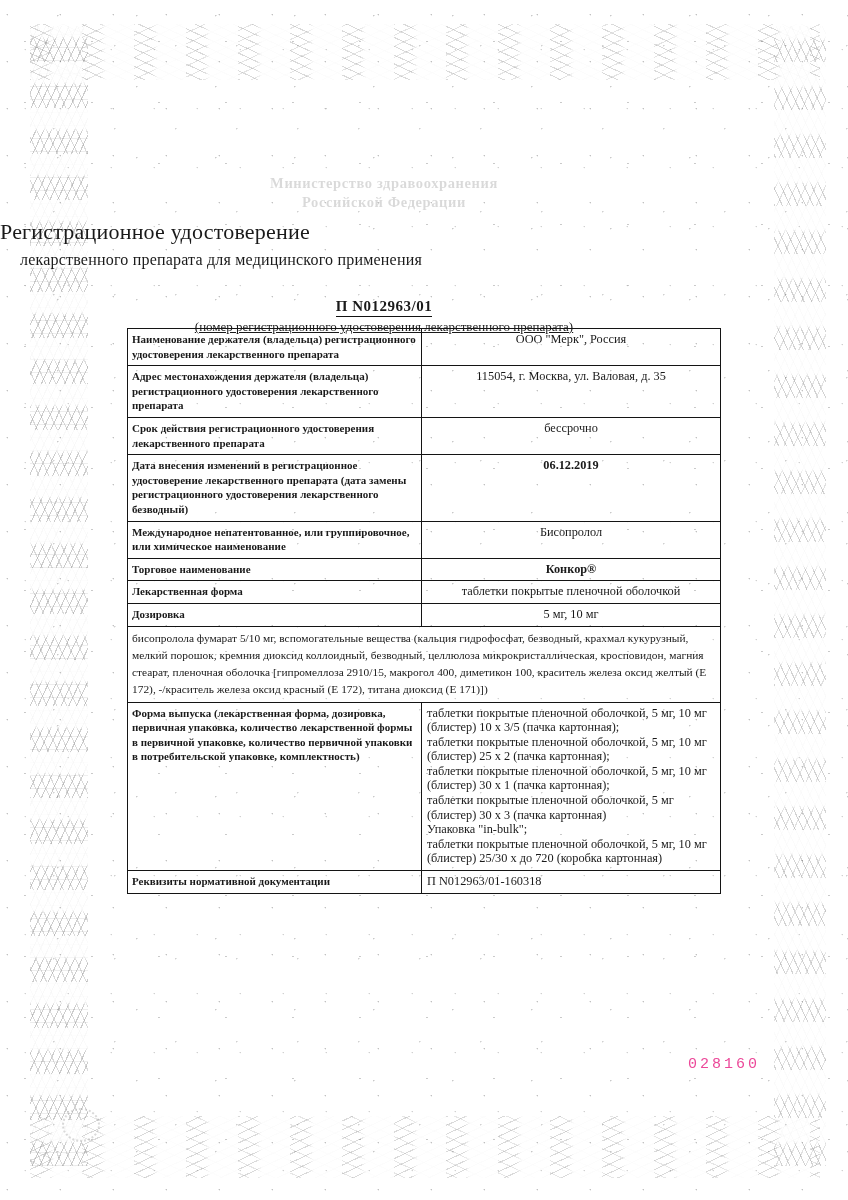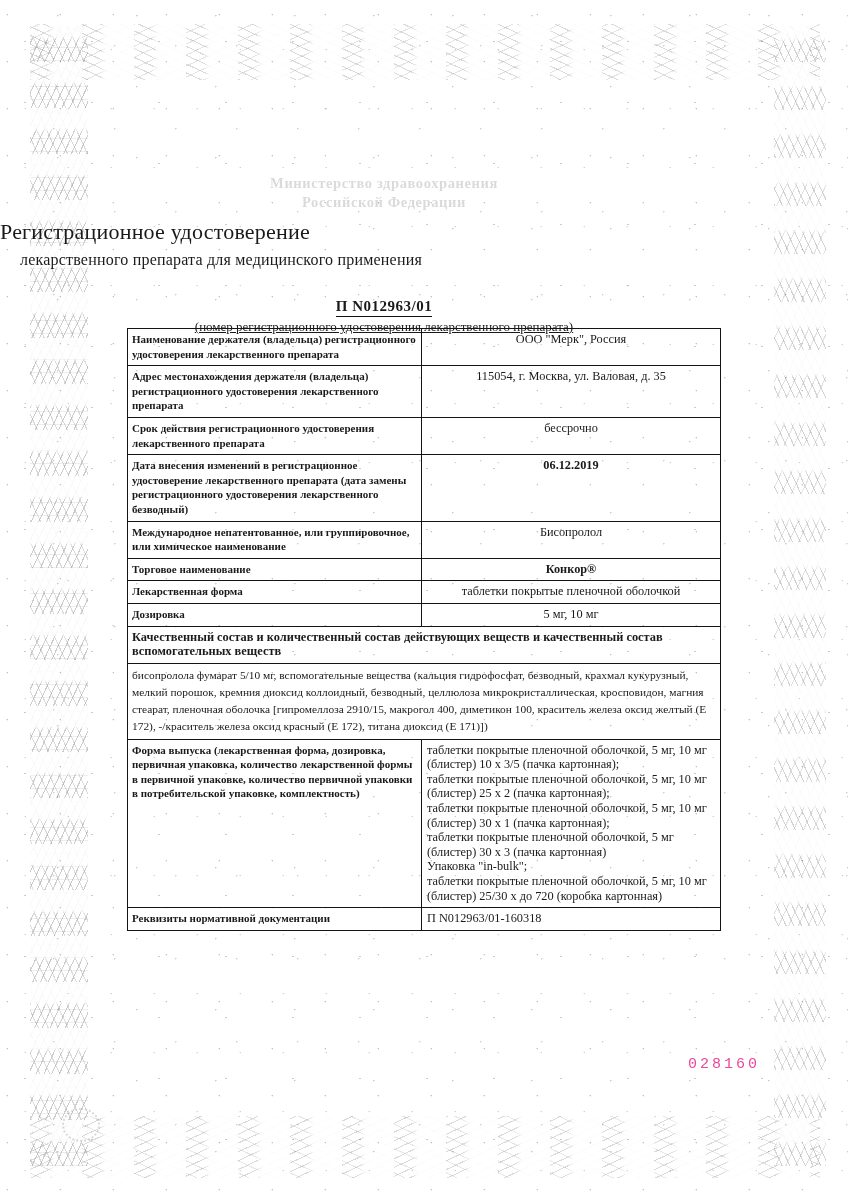--- a/index.html
+++ b/index.html
@@ -249,23 +249,20 @@
       </tr>
       <tr>
         <td class="lbl">Лекарственная форма</td>
         <td class="val">таблетки покрытые пленочной оболочкой</td>
       </tr>
       <tr>
         <td class="lbl">Дозировка</td>
         <td class="val">5 мг, 10 мг</td>
       </tr>
       <tr>
-        <td class="fullbold" colspan="2">Качественный состав и количественный состав действующих веществ и качественный состав вспомогательных веществ</td>
-      </tr>
-      <tr>
         <td class="para" colspan="2">бисопролола фумарат 5/10 мг, вспомогательные вещества (кальция гидрофосфат, безводный, крахмал кукурузный, мелкий порошок, кремния диоксид коллоидный, безводный, целлюлоза микрокристаллическая, кросповидон, магния стеарат, пленочная оболочка [гипромеллоза 2910/15, макрогол 400, диметикон 100, краситель железа оксид желтый (Е 172), -/краситель железа оксид красный (Е 172), титана диоксид (Е 171)])</td>
       </tr>
       <tr>
         <td class="lbl">Форма выпуска (лекарственная форма, дозировка, первичная упаковка, количество лекарственной формы в первичной упаковке, количество первичной упаковки в потребительской упаковке, комплектность)</td>
         <td class="val left val-lines">таблетки покрытые пленочной оболочкой, 5 мг, 10 мг (блистер) 10 х 3/5 (пачка картонная);
 таблетки покрытые пленочной оболочкой, 5 мг, 10 мг (блистер) 25 х 2 (пачка картонная);
 таблетки покрытые пленочной оболочкой, 5 мг, 10 мг (блистер) 30 х 1 (пачка картонная);
 таблетки покрытые пленочной оболочкой, 5 мг (блистер) 30 х 3 (пачка картонная)
 Упаковка "in-bulk";
 таблетки покрытые пленочной оболочкой, 5 мг, 10 мг (блистер) 25/30 х до 720 (коробка картонная)</td>

